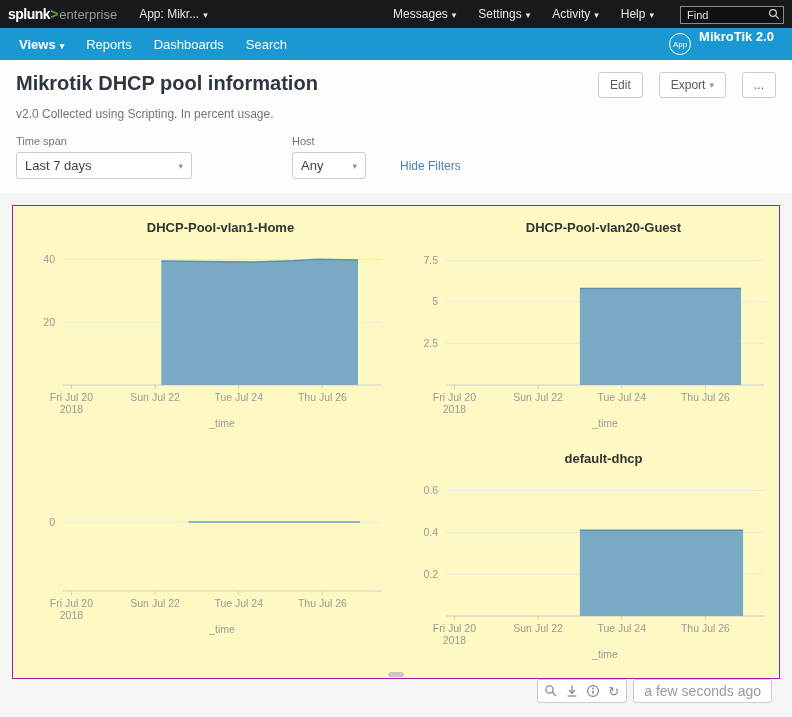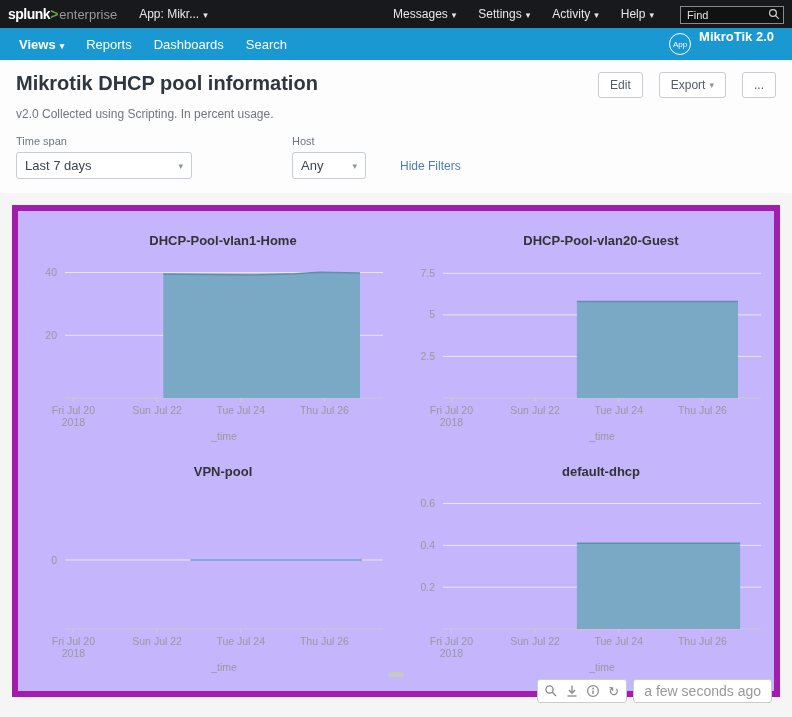--- a/index.html
+++ b/index.html
@@ -44,21 +44,21 @@
   .dropdown { background: #fff; border: 1px solid #c6cdd4; border-radius: 3px; height: 27px; display: flex;
       align-items: center; padding: 0 8px; font-size: 13px; color: #3c444c; cursor: pointer; }
   .dd-time { width: 176px; }
   .dd-host { width: 74px; }
   .dd-caret { margin-left: auto; font-size: 9px; color: #8a949e; padding-left: 8px; }
   .filter-group.host { margin-left: 100px; }
   .hide-filters { font-size: 12px; color: #4e7eab; text-decoration: none; margin-left: 34px; margin-top: 24px; cursor: pointer; }
 
   
   .dashboard-section { background: #f5f5f5; padding: 12px 12px 0 12px; }
-  .dashboard-panel { background: #c4b5fd; border: 6px solid #a21caf; padding: 8px 0 10px 0;
+  .dashboard-panel { background: #fef9c3; border: 1px solid #a21caf; padding: 0 0 10px 0;
       display: grid; grid-template-columns: 1fr 1fr; }
   .chart-cell { padding-top: 6px; }
   .chart-title { font-size: 13px; font-weight: bold; color: #333; text-align: center; padding: 8px 0 2px 32px; }
   .chart-plot { width: 376px; height: 200px; margin: 0 auto; }
 
   .scroll-dot { position: absolute; left: 388px; top: 672px; width: 16px; height: 5px; background: #c8c8c8; border-radius: 3px; cursor: pointer; }
 
   
   .panel-toolbar { position: absolute; right: 20px; bottom: 14px; display: flex; align-items: stretch; }
   .tool-group { background: #fff; border: 1px solid #ccc; border-radius: 3px; display: flex; align-items: center; padding: 0 2px; }
@@ -195,21 +195,20 @@
             <line x1="221.7" y1="148" x2="221.7" y2="152" stroke="#cccccc"></line>
             <text x="221.7" y="164" text-anchor="middle" font-size="10.5" fill="#999">Tue Jul 24</text>
             <line x1="305.4" y1="148" x2="305.4" y2="152" stroke="#cccccc"></line>
             <text x="305.4" y="164" text-anchor="middle" font-size="10.5" fill="#999">Thu Jul 26</text>
             <polygon points="179.9,148 179.9,51.6 234.3,51.6 288.7,51.6 341.0,51.6 341.0,148" fill="#79a9c5"></polygon>
             <polyline points="179.9,51.6 234.3,51.6 288.7,51.6 341.0,51.6" fill="none" stroke="#5e8fae" stroke-width="1.5"></polyline>
             <text x="205" y="190" text-anchor="middle" font-size="10.5" fill="#999">_time</text>
           </svg></div>
     </div>
     <div class="chart-cell">
-      <div class="chart-title">VPN-pool</div>
       <div class="chart-plot"><svg width="376" height="200" xmlns="http://www.w3.org/2000/svg" font-family="Liberation Sans, sans-serif">
             <line x1="46" y1="79.0" x2="364" y2="79.0" stroke="#e8e8e8"></line>
             <text x="38" y="82.5" text-anchor="end" font-size="10.5" fill="#999">0</text>
             <line x1="46" y1="148" x2="364" y2="148" stroke="#cccccc"></line>
             <line x1="54.4" y1="148" x2="54.4" y2="152" stroke="#cccccc"></line>
             <text x="54.4" y="164" text-anchor="middle" font-size="10.5" fill="#999">Fri Jul 20</text>
             <text x="54.4" y="176" text-anchor="middle" font-size="10.5" fill="#999">2018</text>
             <line x1="138.1" y1="148" x2="138.1" y2="152" stroke="#cccccc"></line>
             <text x="138.1" y="164" text-anchor="middle" font-size="10.5" fill="#999">Sun Jul 22</text>
             <line x1="221.7" y1="148" x2="221.7" y2="152" stroke="#cccccc"></line>

